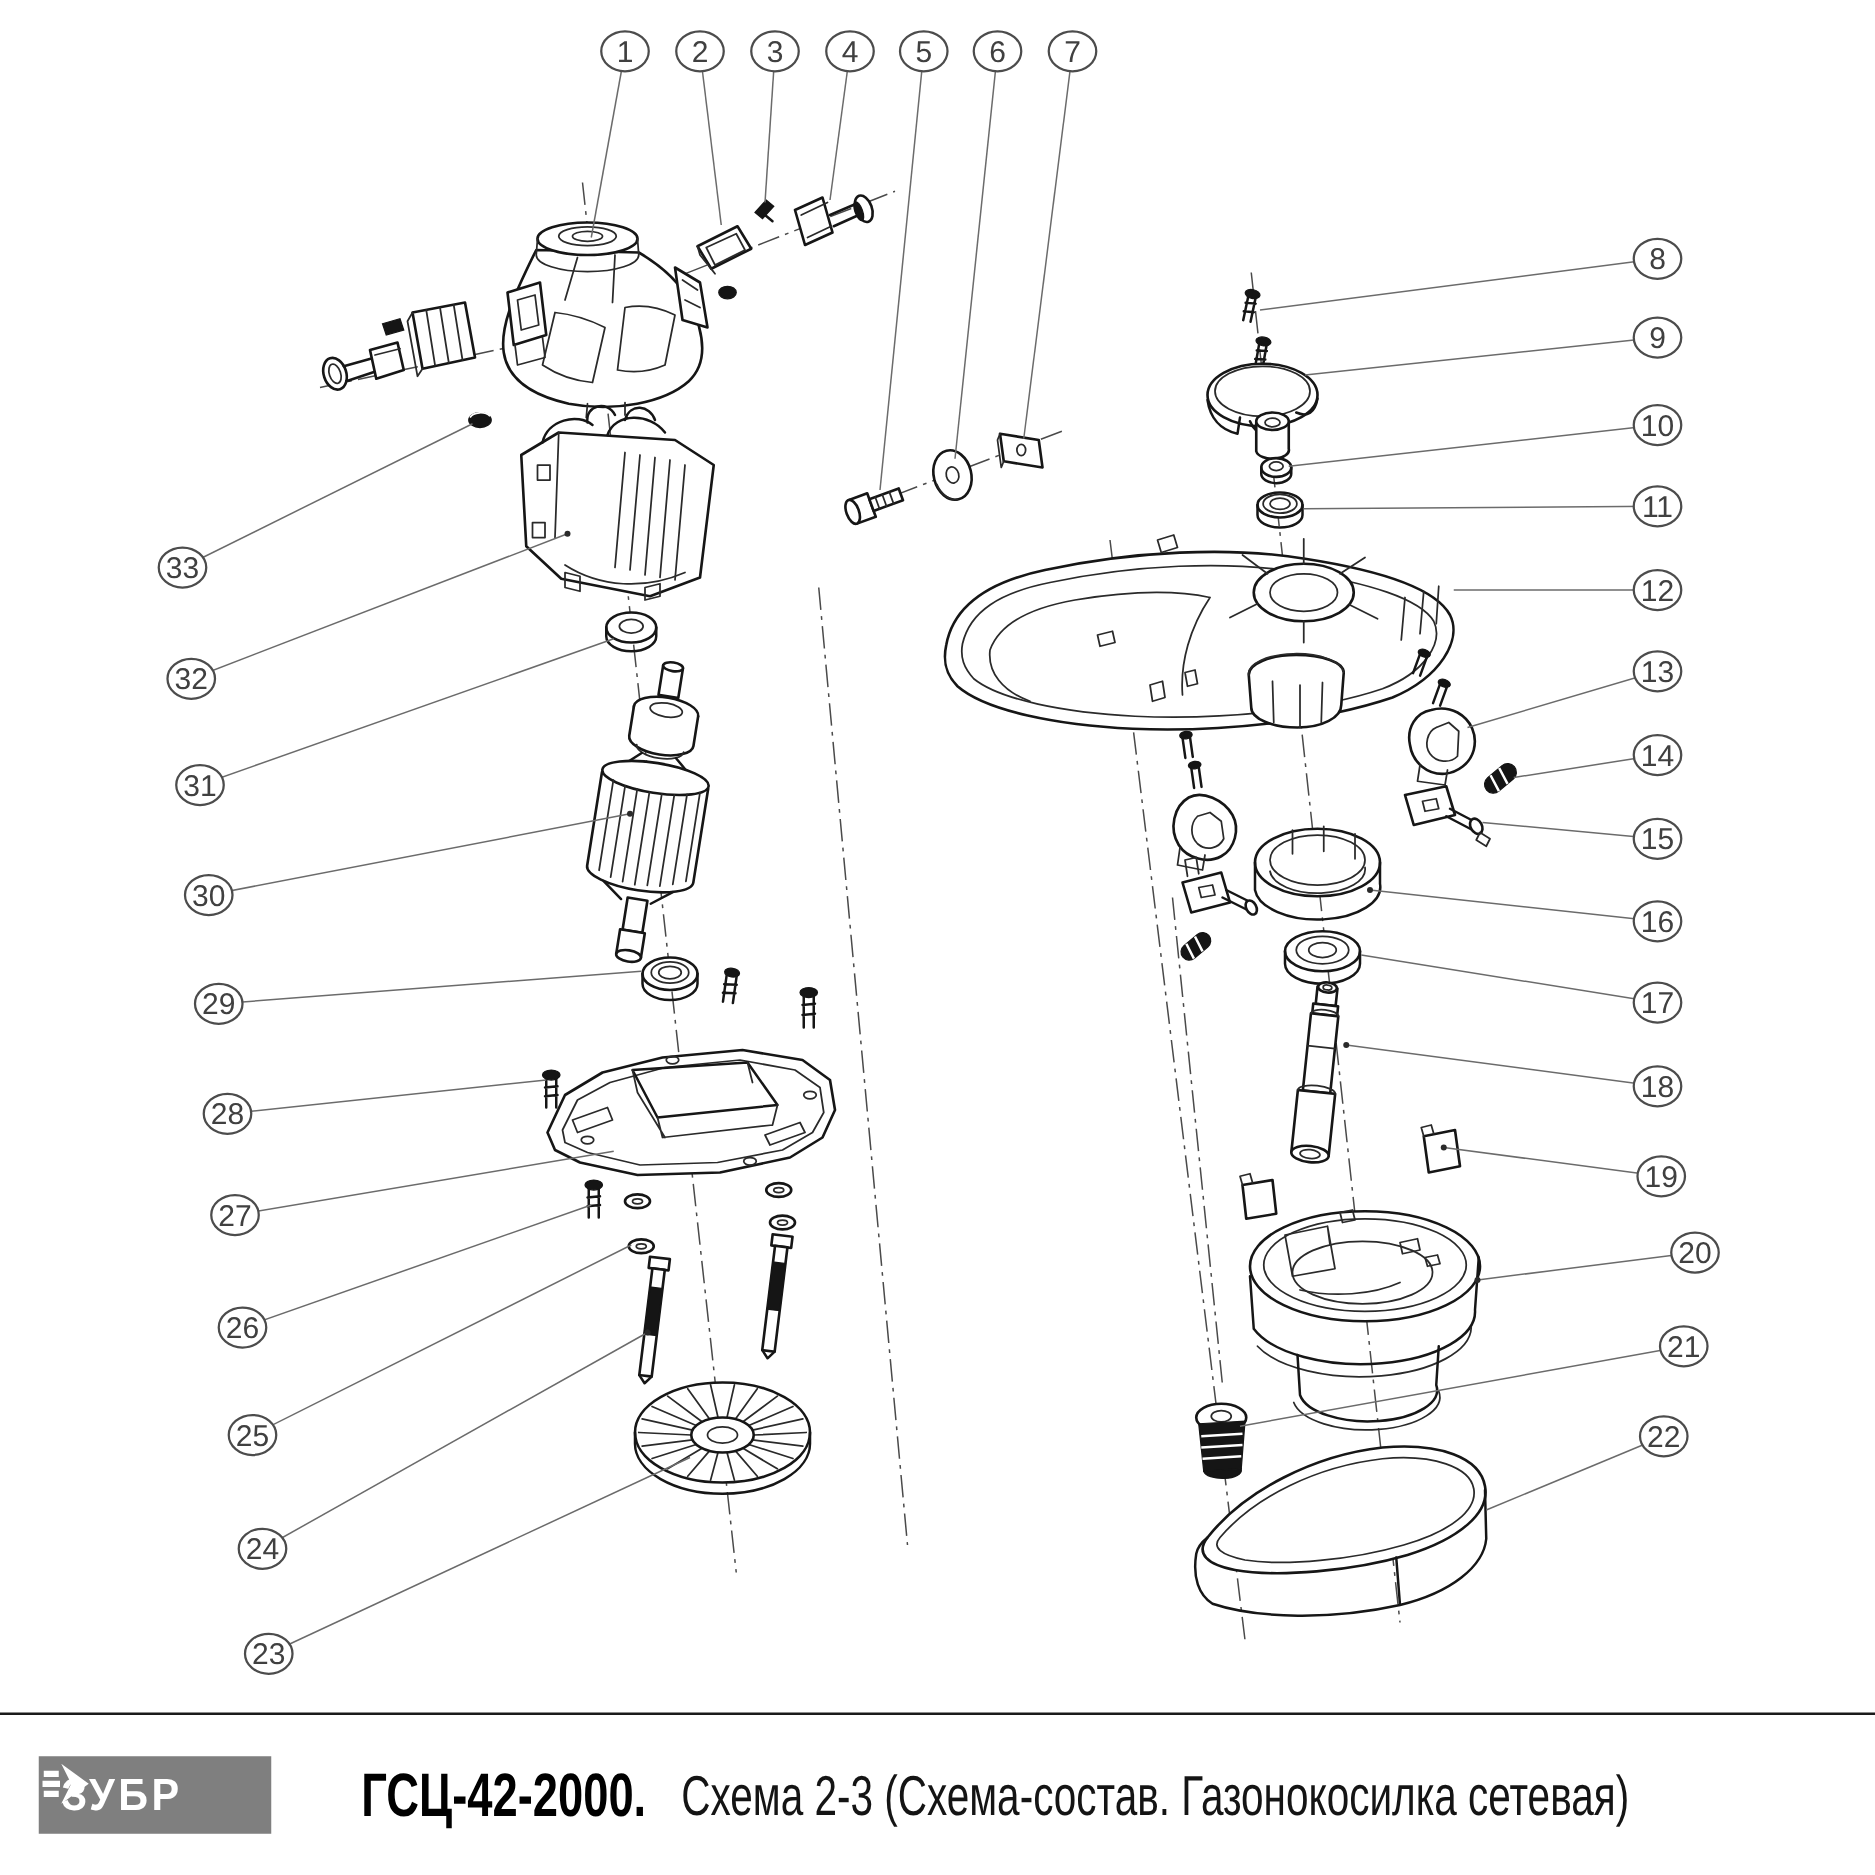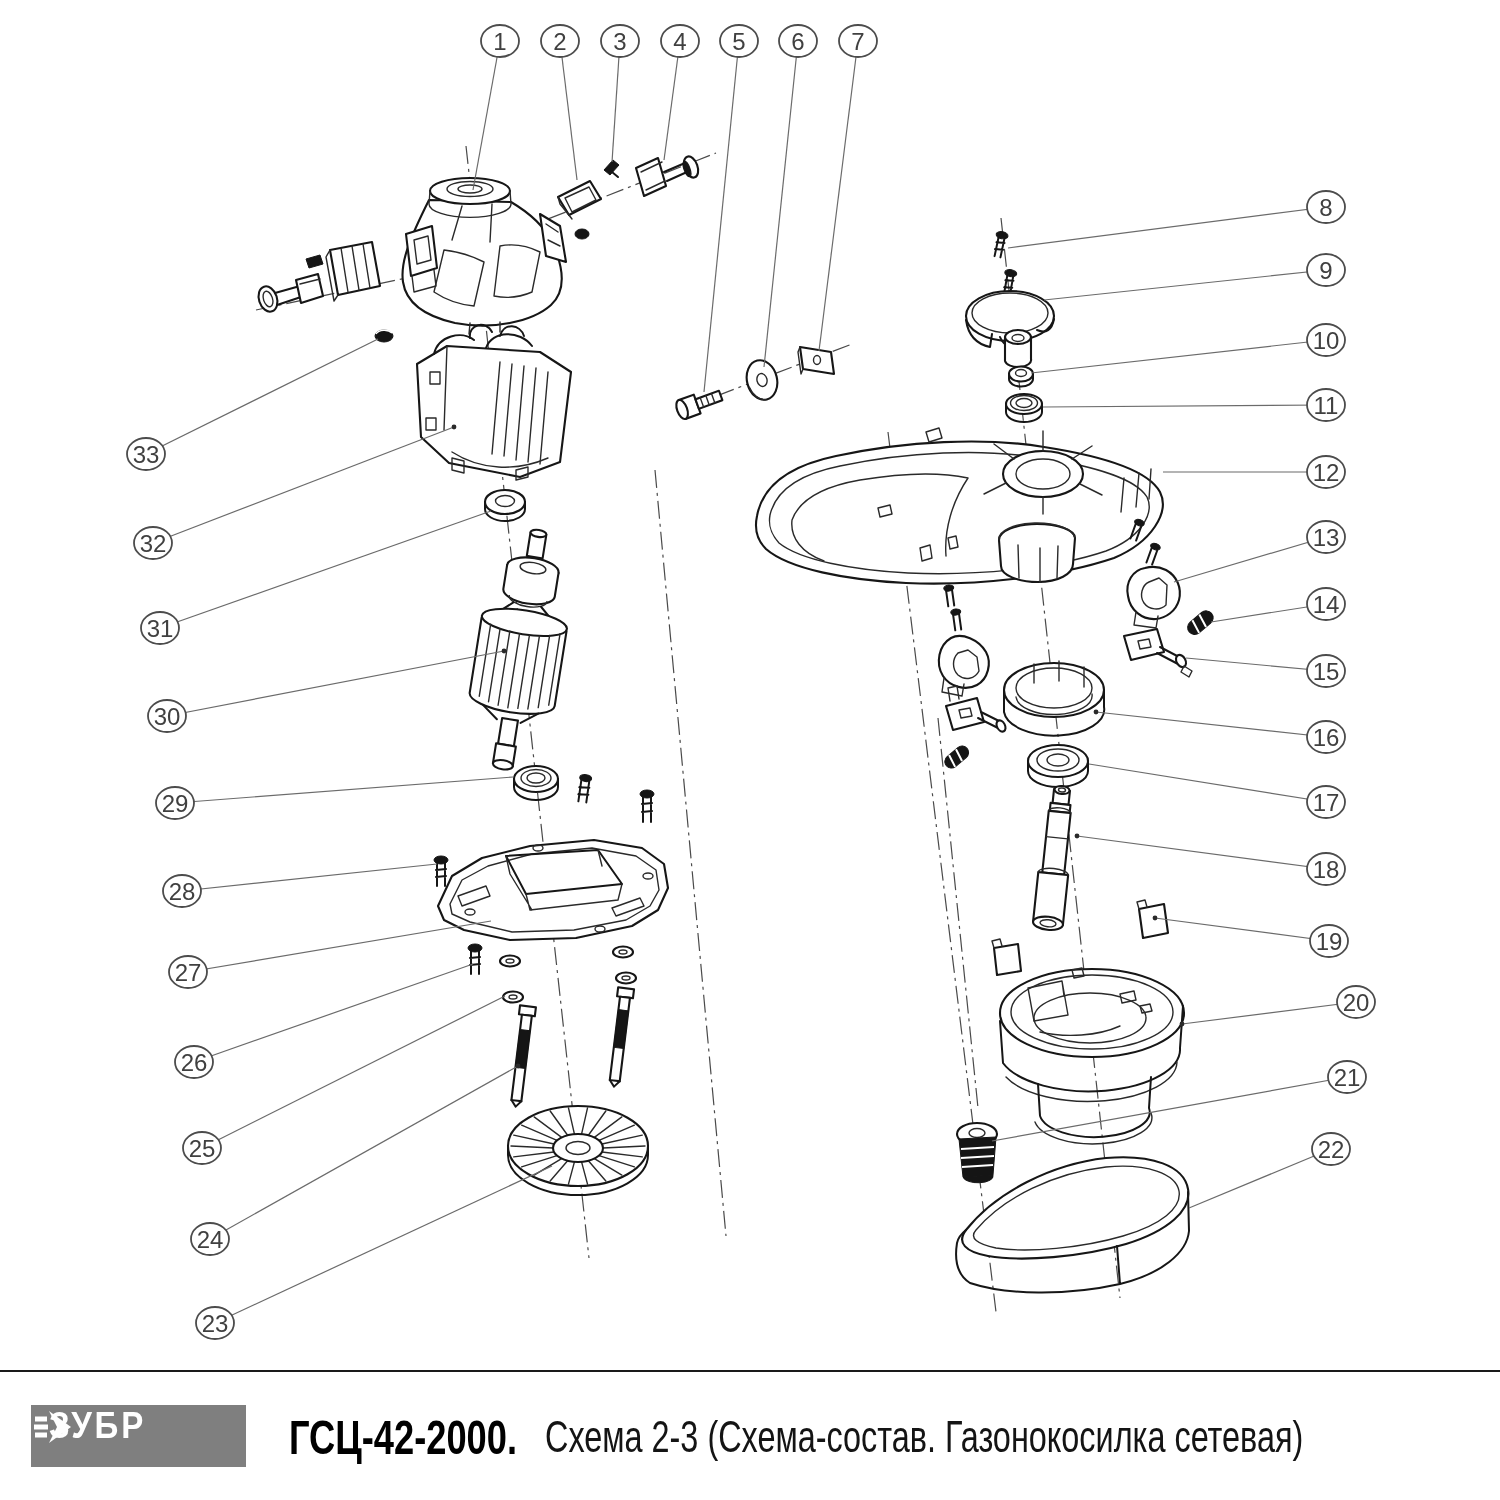--- a/index.html
+++ b/index.html
@@ -12,22 +12,22 @@
   .thin{fill:none;stroke:#2a2a2a;stroke-width:1.4;stroke-linejoin:round;stroke-linecap:round;}
   .dk{fill:#151515;stroke:#151515;stroke-width:1;}
   .axis{fill:none;stroke:#4a4a4a;stroke-width:1.2;stroke-dasharray:18 5 3 5;}
   .leader{stroke:#6b6b6b;stroke-width:1.2;}
   .callout-circle{fill:#fff;stroke:#4c4c4c;stroke-width:1.8;}
   .callout-num{font-family:"Liberation Sans",sans-serif;font-size:24px;fill:#404040;
                text-anchor:middle;}
   
   .footer-rule{position:absolute;left:0;top:1370px;width:1500px;height:0;
                border-top:2px solid #1a1a1a;}
-  .logo-box{position:absolute;left:31px;top:1405px;width:215px;height:62px;
-            display:flex;padding-left:12px;box-sizing:border-box;}
+  .logo-box{position:absolute;left:31px;top:1405px;width:186px;height:62px;
+            display:flex;align-items:center;padding-left:12px;box-sizing:border-box;}
   .logo-text{color:#fff;font-weight:bold;font-size:36px;letter-spacing:3px;
              display:inline-block;transform:scaleX(.92);transform-origin:0 50%;margin-left:6px;}
   .title-bold{position:absolute;left:289px;top:1408px;height:58px;line-height:58px;
               font-weight:bold;font-size:49px;color:#000;white-space:nowrap;
               transform:scaleX(.74);transform-origin:0 50%;}
   .title-rest{position:absolute;left:545px;top:1408px;height:58px;line-height:58px;
               font-weight:400;font-size:45px;color:#141414;white-space:nowrap;
               transform:scaleX(.72);transform-origin:0 50%;}
 </style>
 </head>

